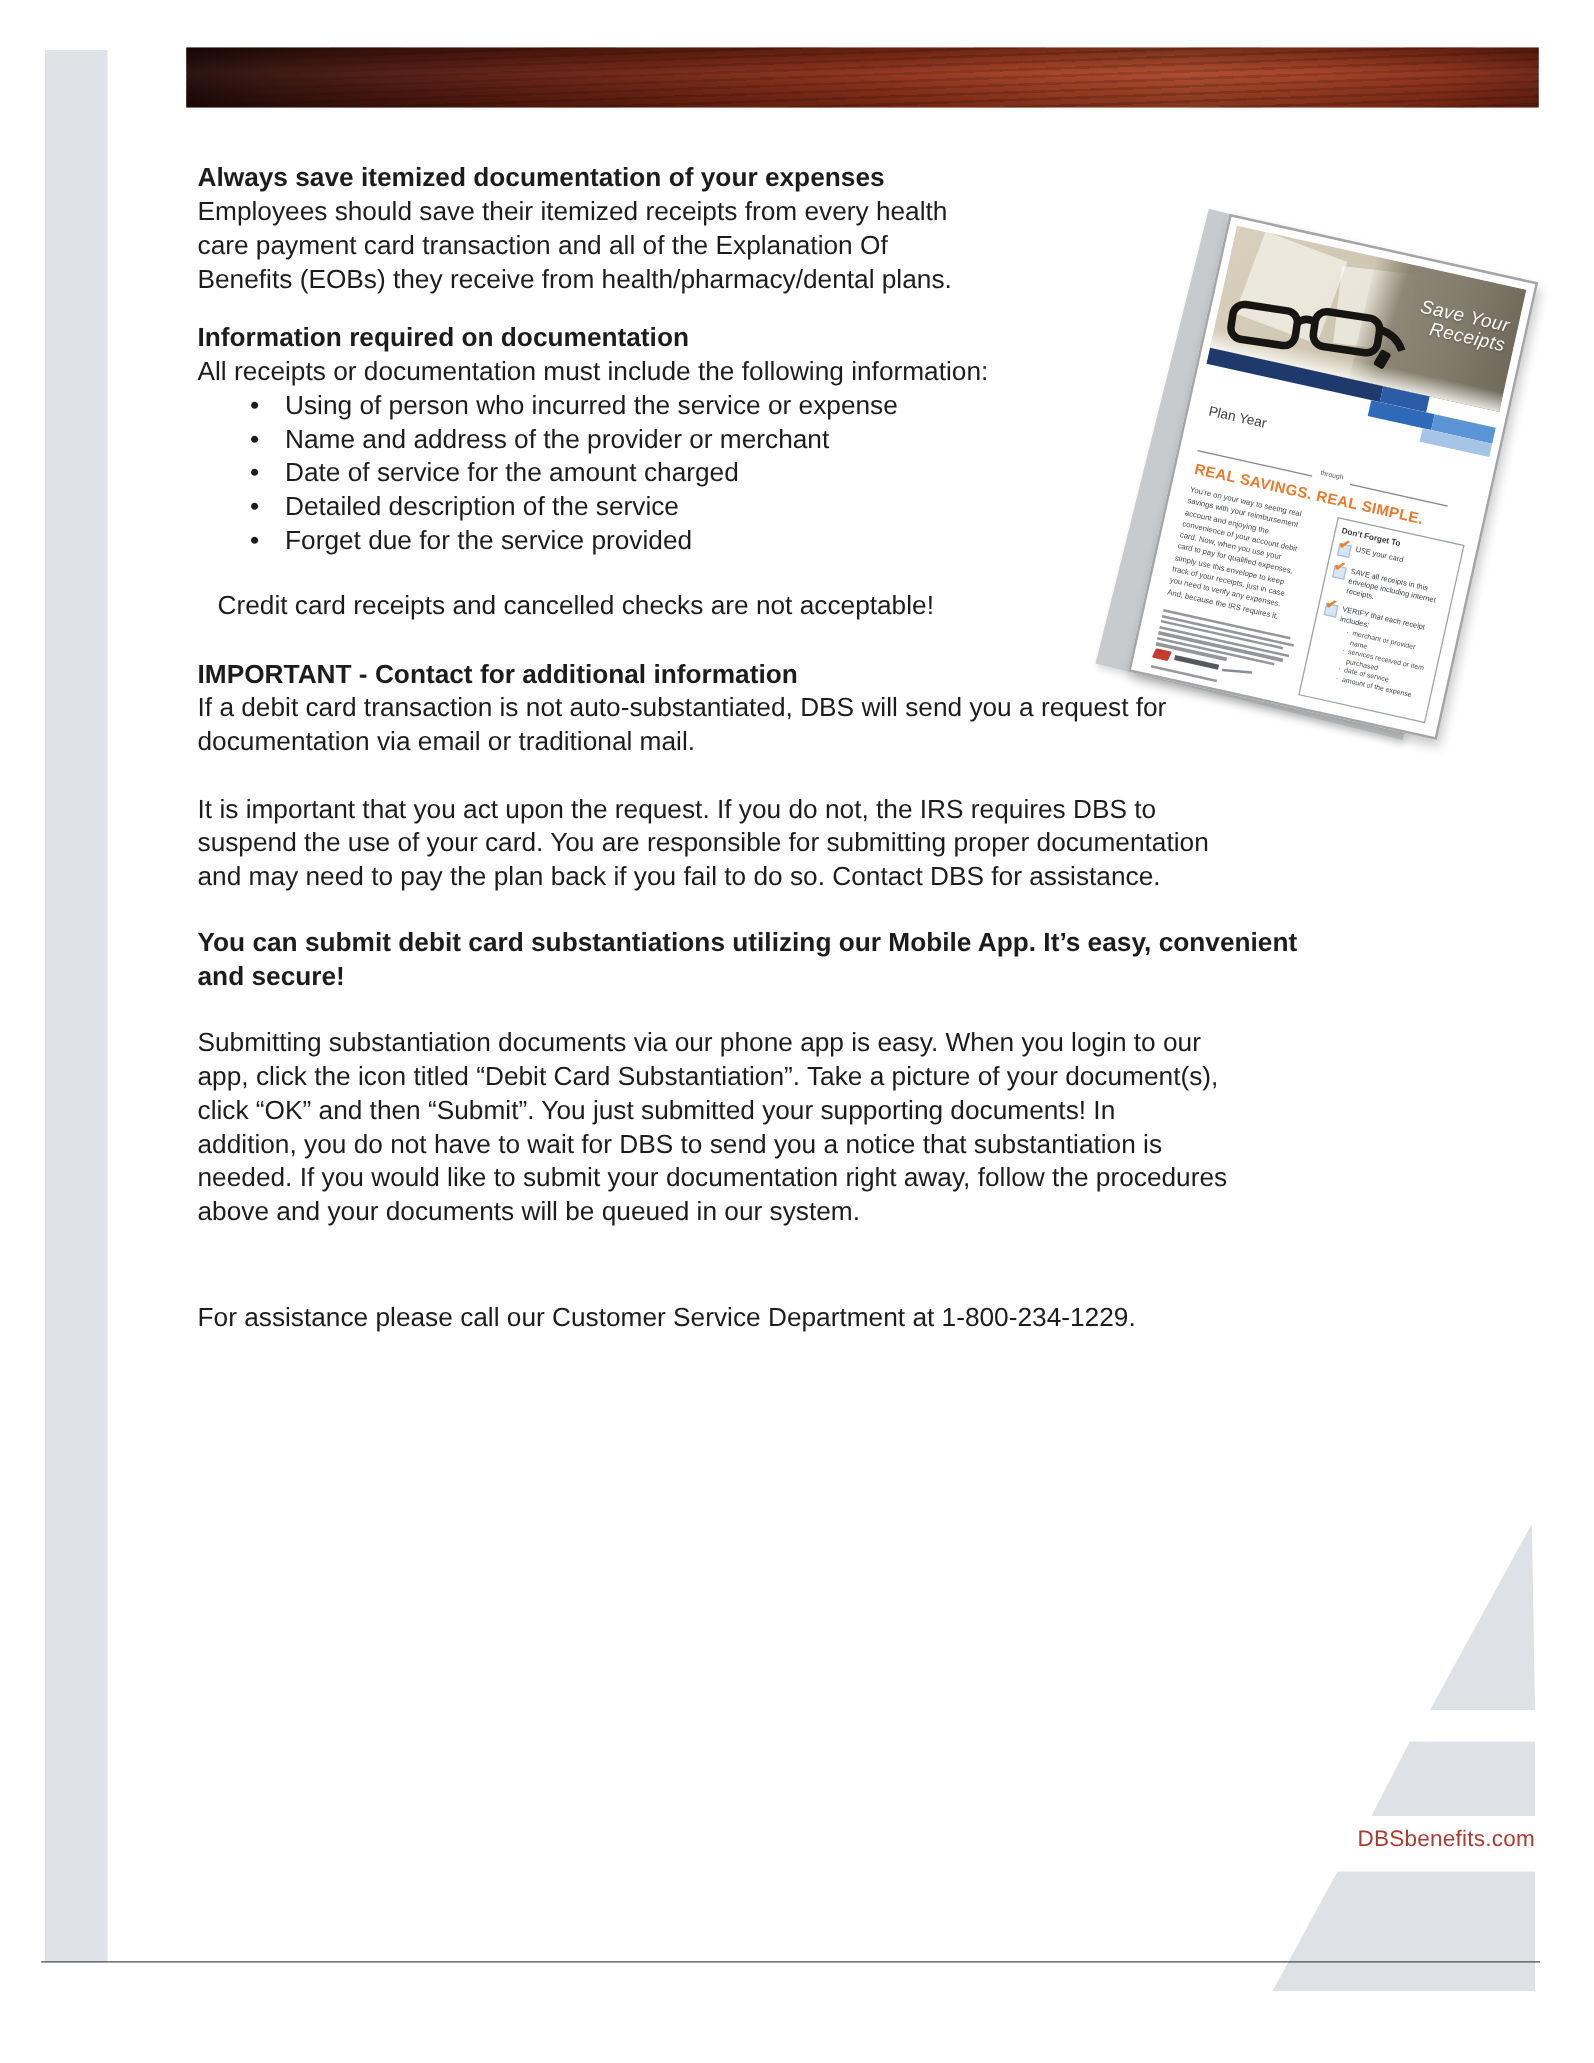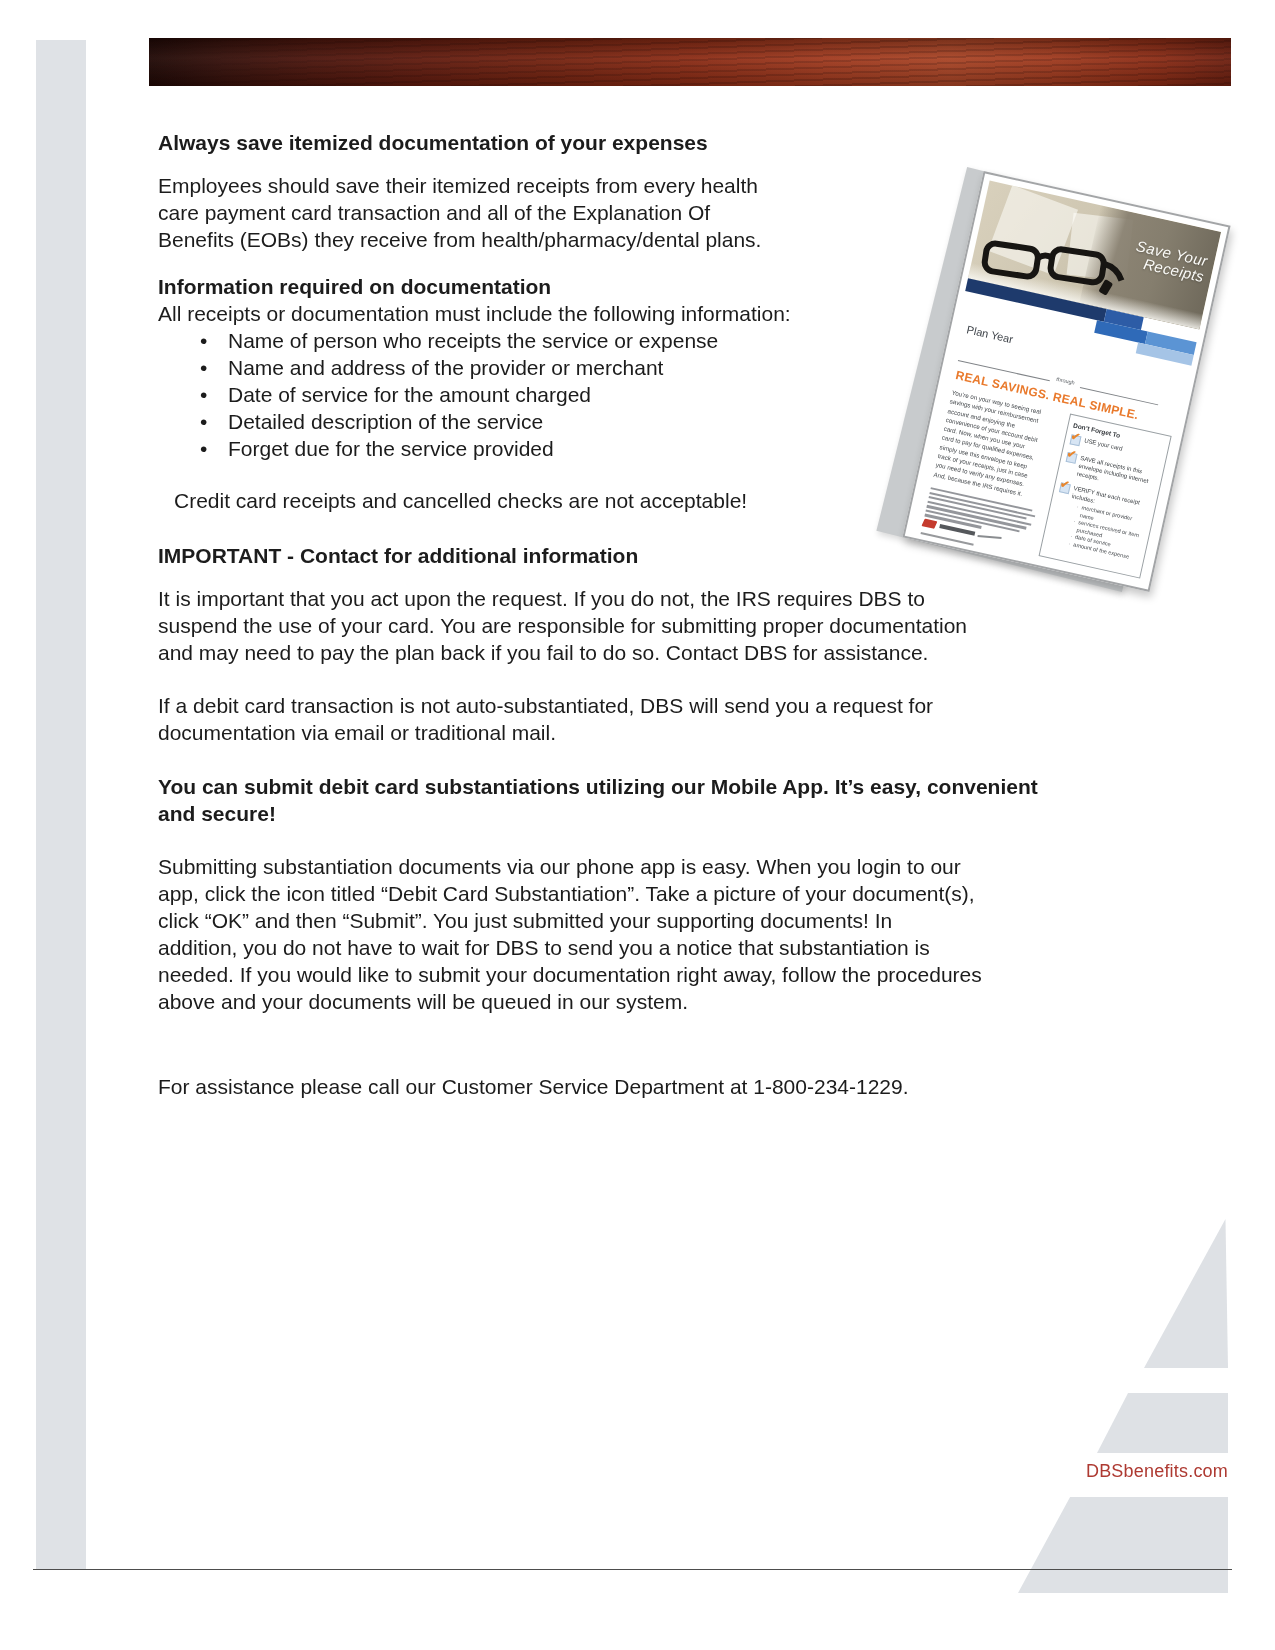--- a/index.html
+++ b/index.html
@@ -21,21 +21,21 @@
   .sail1{left:1144px;top:1219px;width:84px;height:149px;clip-path:polygon(97% 0,100% 100%,0 100%);}
   .sail2{left:1097px;top:1393px;width:131px;height:60px;clip-path:polygon(23.7% 0,100% 0,100% 100%,0 100%);}
   .sail3{left:1018px;top:1497px;width:210px;height:96px;clip-path:polygon(24.8% 0,100% 0,100% 100%,0 100%);}
   .site-link{
     position:absolute;right:47px;top:1461px;z-index:5;
     font-size:18px;letter-spacing:.2px;color:#ae3a32;text-decoration:none;cursor:pointer;
   }
 
   
   .doc{position:absolute;left:158px;top:129px;width:930px;font-size:21px;line-height:27px;}
-  .doc .ml{white-space:pre-line;margin-top:16px;}
+  .doc .ml{white-space:pre-line;}
   .h{font-weight:bold;}
   .p1{margin:0 0 20px 0;}
   .p2{margin:0 0 29px 0;}
   .pb26{margin:0 0 26px 0;}
   .pb27{margin:0 0 27px 0;}
   .pb28{margin:0 0 28px 0;}
   .pb58{margin:0 0 58px 0;}
   ul.req{list-style:none;margin:0 0 25px 0;padding:0;}
   ul.req li{position:relative;padding-left:70px;}
   ul.req li .dot{position:absolute;left:42px;top:0;}
@@ -109,38 +109,38 @@
 
 <div class="doc">
   <div class="h">Always save itemized documentation of your expenses</div>
   <div class="ml p1">Employees should save their itemized receipts from every health
 care payment card transaction and all of the Explanation Of
 Benefits (EOBs) they receive from health/pharmacy/dental plans.</div>
 
   <div class="h">Information required on documentation</div>
   <div>All receipts or documentation must include the following information:</div>
   <ul class="req">
-    <li><span class="dot">•</span><span>Name of person who receipts the service or expense</span></li>
+    <li><span class="dot">•</span><span>Using of person who incurred the service or expense</span></li>
     <li><span class="dot">•</span><span>Name and address of the provider or merchant</span></li>
     <li><span class="dot">•</span><span>Date of service for the amount charged</span></li>
     <li><span class="dot">•</span><span>Detailed description of the service</span></li>
     <li><span class="dot">•</span><span>Forget due for the service provided</span></li>
   </ul>
 
   <div class="pb28">
     <div class="italic">Credit card receipts and cancelled checks are not acceptable!</div>
   </div>
 
 
   <div class="h">IMPORTANT - Contact for additional information</div>
+  <div class="ml pb27">If a debit card transaction is not auto-substantiated, DBS will send you a request for
+documentation via email or traditional mail.</div>
   <div class="ml pb26">It is important that you act upon the request. If you do not, the IRS requires DBS to
 suspend the use of your card. You are responsible for submitting proper documentation
 and may need to pay the plan back if you fail to do so. Contact DBS for assistance.</div>
-  <div class="ml pb27">If a debit card transaction is not auto-substantiated, DBS will send you a request for
-documentation via email or traditional mail.</div>
 
   <div class="ml h pb26">You can submit debit card substantiations utilizing our Mobile App.  It’s easy, convenient
 and secure!</div>
   <div class="ml pb58">Submitting substantiation documents via our phone app is easy. When you login to our
 app, click the icon titled “Debit Card Substantiation”. Take a picture of your document(s),
 click “OK” and then “Submit”. You just submitted your supporting documents! In
 addition, you do not have to wait for DBS to send you a notice that substantiation is
 needed. If you would like to submit your documentation right away, follow the procedures
 above and your documents will be queued in our system.</div>
 

